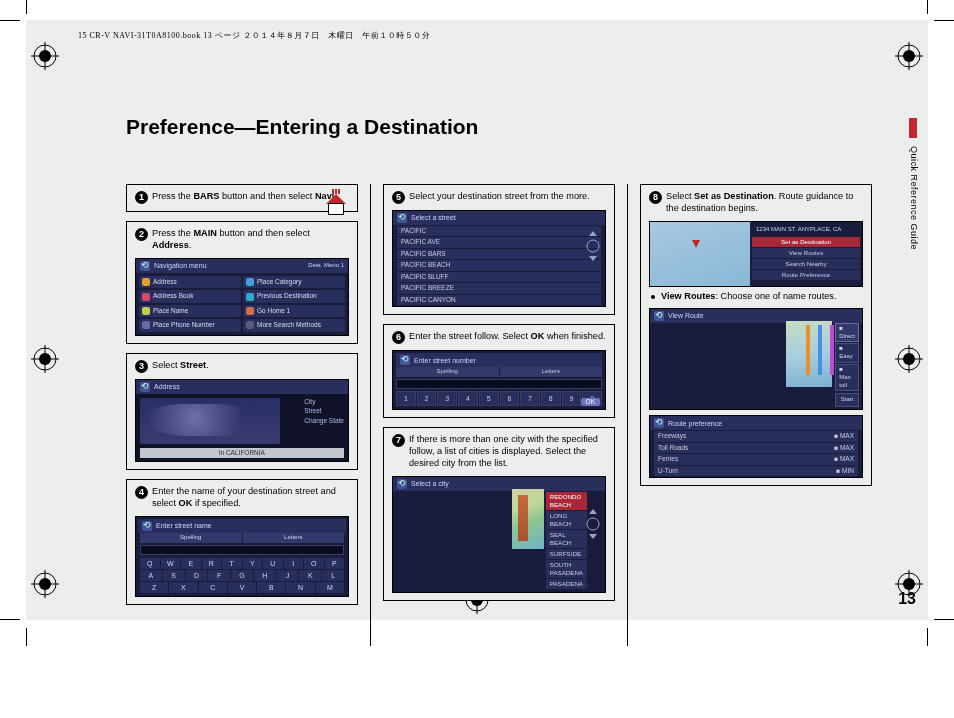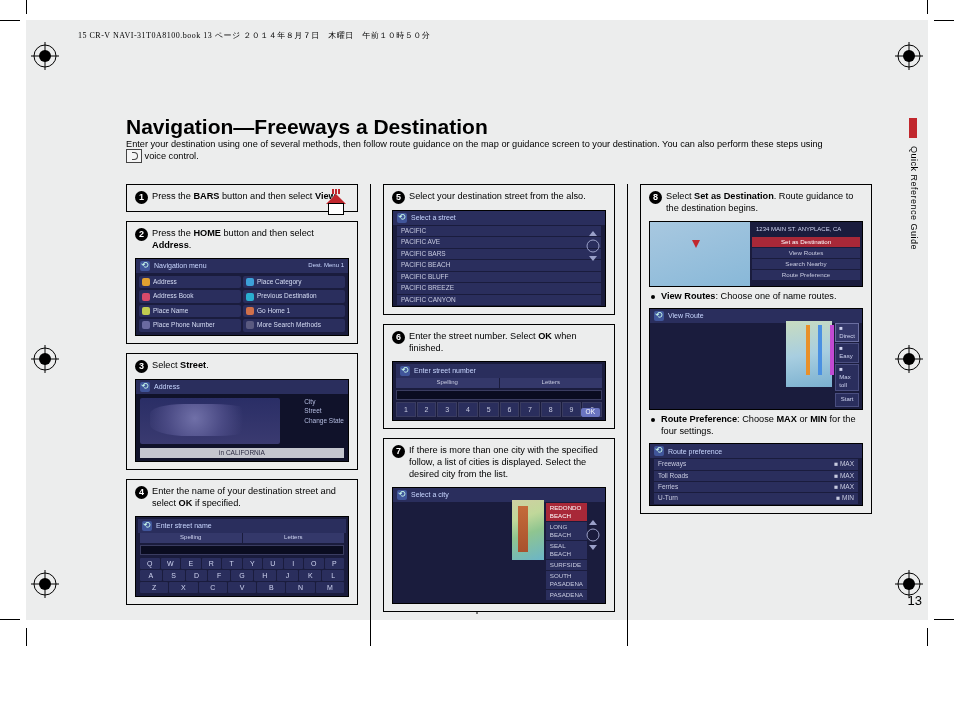--- a/index.html
+++ b/index.html
@@ -207,22 +207,22 @@
   .pref-list .row { display:flex; background:#2a2e5d; margin:1px 4px; padding:1px 4px; font-size:6.5px; justify-content:space-between;}
   .bullet { display:flex; align-items:flex-start; margin-top:4px; }
   .bullet .dot { width:4px;height:4px;border-radius:50%;background:#000;margin:4px 6px 0 2px; flex-shrink:0;}
   .bullet .txt { flex:1; }
   .c1 { left: 126px; top: 184px; }
   .c2 { left: 383px; top: 184px; }
   .c3 { left: 640px; top: 184px; }
   .v1 { left: 370px; top: 184px; height: 480px; }
   .v2 { left: 627px; top: 184px; height: 480px; }
   .pagenum {
-    position:absolute; right:32px; bottom:38px;
-    font-size:13px; font-weight:400;
+    position:absolute; right:38px; bottom:38px;
+    font-size:16px; font-weight:700;
   }
 </style>
 </head>
 <body>
 
 <div class="page">
   <div class="trimbox"></div>
 
   <div class="cropmark" style="left:0;top:0;">
     <div class="h" style="left:0;top:20px;width:20px;"></div>
@@ -293,26 +293,21 @@
     <svg width="28" height="28">
         <circle cx="14" cy="14" r="11" fill="none" stroke="#000"></circle>
         <line x1="14" y1="0" x2="14" y2="28" stroke="#000"></line>
         <line x1="0" y1="14" x2="28" y2="14" stroke="#000"></line>
         <circle cx="14" cy="14" r="6" fill="#000"></circle>
       </svg>
   </div>
 
   <div class="docinfo">15 CR-V NAVI-31T0A8100.book  13 ページ  ２０１４年８月７日　木曜日　午前１０時５０分</div>
 
-  <div class="title">Navigation—Freeways a Destination</div>
-  <div class="intro">
-    <span>Enter your destination using one of several methods, then follow route guidance on the map or guidance screen to your destination. You can also perform these steps using </span>
-    <span class="voice-icon"><span class="wave"></span></span>
-    <span> voice control.</span>
-  </div>
+  <div class="title">Preference—Entering a Destination</div>
 
   <div class="rightbar"></div>
   <div class="vertlabel">Quick Reference Guide</div>
 
   <div class="divider v1"></div>
   <div class="divider v2"></div>
 
   <div class="col c1">
 
     <div class="box">
@@ -321,30 +316,30 @@
             <span></span>
             <span></span>
             <span></span>
           </div>
         <div class="roof"></div>
         <div class="body"></div>
       </div>
       <div class="step">
         <span class="numbadge">1</span>
         <span class="txt">
-          <span>Press the </span><b>BARS</b><span> button and then select </span><b>View</b><span>.</span>
+          <span>Press the </span><b>BARS</b><span> button and then select </span><b>Navi</b><span>.</span>
         </span>
       </div>
     </div>
 
     <div class="box">
       <div class="step">
         <span class="numbadge">2</span>
         <span class="txt">
-          <span>Press the </span><b>HOME</b><span> button and then select </span><b>Address</b><span>.</span>
+          <span>Press the </span><b>MAIN</b><span> button and then select </span><b>Address</b><span>.</span>
         </span>
       </div>
       <div class="screen">
         <div class="screen-hdr">
             <span class="back"></span>
             <span>Navigation menu</span>
             <span style="margin-left:auto;font-size:6px;">Dest. Menu 1</span>
           </div>
         <div class="menu-grid">
             <div class="menu-cell">
@@ -456,21 +451,21 @@
           </div>
       </div>
     </div>
   </div>
 
   <div class="col c2">
 
     <div class="box">
       <div class="step">
         <span class="numbadge">5</span>
-        <span class="txt">Select your destination street from the also.</span>
+        <span class="txt">Select your destination street from the more.</span>
       </div>
       <div class="screen street-list">
         <div class="screen-hdr">
             <span class="back"></span>
             <span>Select a street</span>
           </div>
         <div class="rows">
             <div class="row">PACIFIC</div>
             <div class="row">PACIFIC AVE</div>
             <div class="row">PACIFIC BARS</div>
@@ -486,21 +481,21 @@
               <polygon points="8,30 12,25 4,25" fill="#9aa0c8"></polygon>
             </svg>
         </div>
       </div>
     </div>
 
     <div class="box">
       <div class="step">
         <span class="numbadge">6</span>
         <span class="txt">
-          <span>Enter the street number. Select </span><b>OK</b><span> when finished.</span>
+          <span>Enter the street follow. Select </span><b>OK</b><span> when finished.</span>
         </span>
       </div>
       <div class="screen numpad">
         <div class="screen-hdr">
             <span class="back"></span>
             <span>Enter street number</span>
           </div>
         <div class="tabs">
             <span>Spelling</span>
             <span>Letters</span>
@@ -593,26 +588,20 @@
           <div class="rt" style="left:44px;top:4px;height:50px;background:#c14ad2;"></div>
         </div>
         <div class="panel" style="margin-top:12px;">
           <div class="btn sel">■ Direct</div>
             <div class="btn">■ Easy</div>
             <div class="btn">■ Max toll</div>
             <div class="start">Start</div>
         </div>
       </div>
 
-      <div class="bullet">
-        <div class="dot"></div>
-        <div class="txt">
-          <b>Route Preference</b><span>: Choose </span><b>MAX</b><span> or </span><b>MIN</b><span> for the four settings.</span>
-        </div>
-      </div>
       <div class="screen pref-list" style="margin-top:5px;">
         <div class="screen-hdr">
             <span class="back"></span>
             <span>Route preference</span>
           </div>
         <div class="rows">
             <div class="row">
               <span>Freeways</span>
               <span>■ MAX</span>
             </div>

